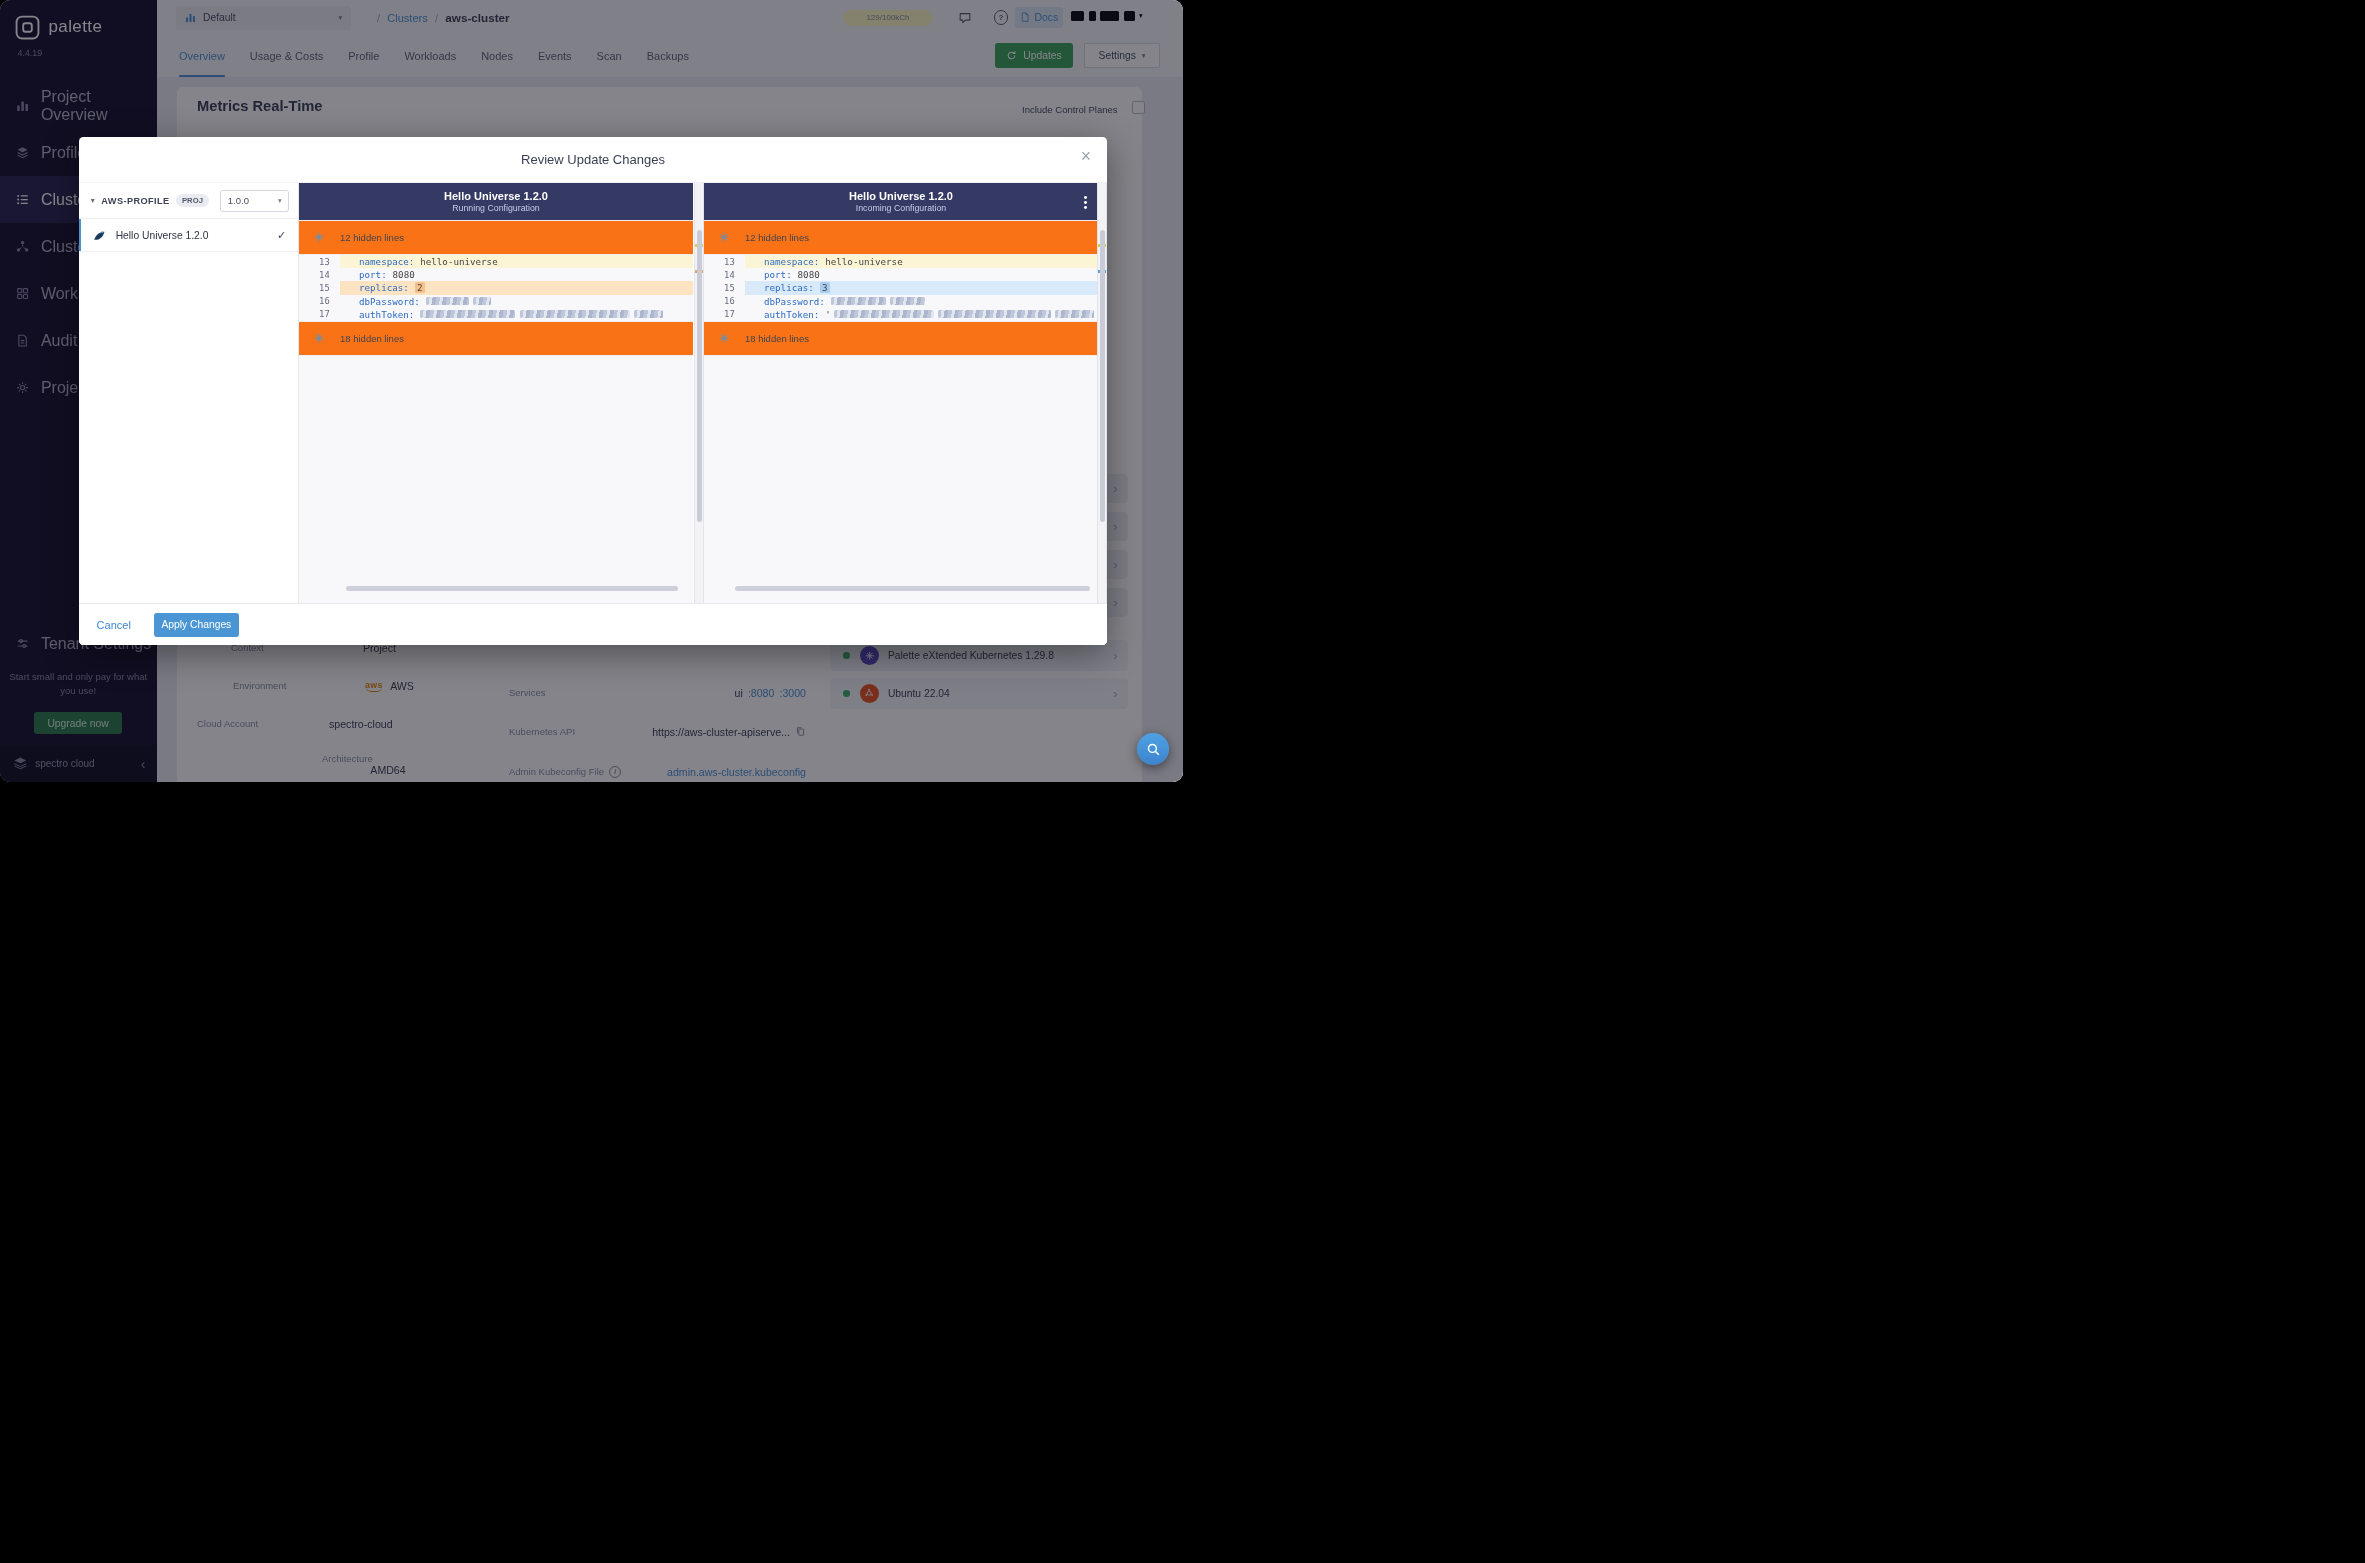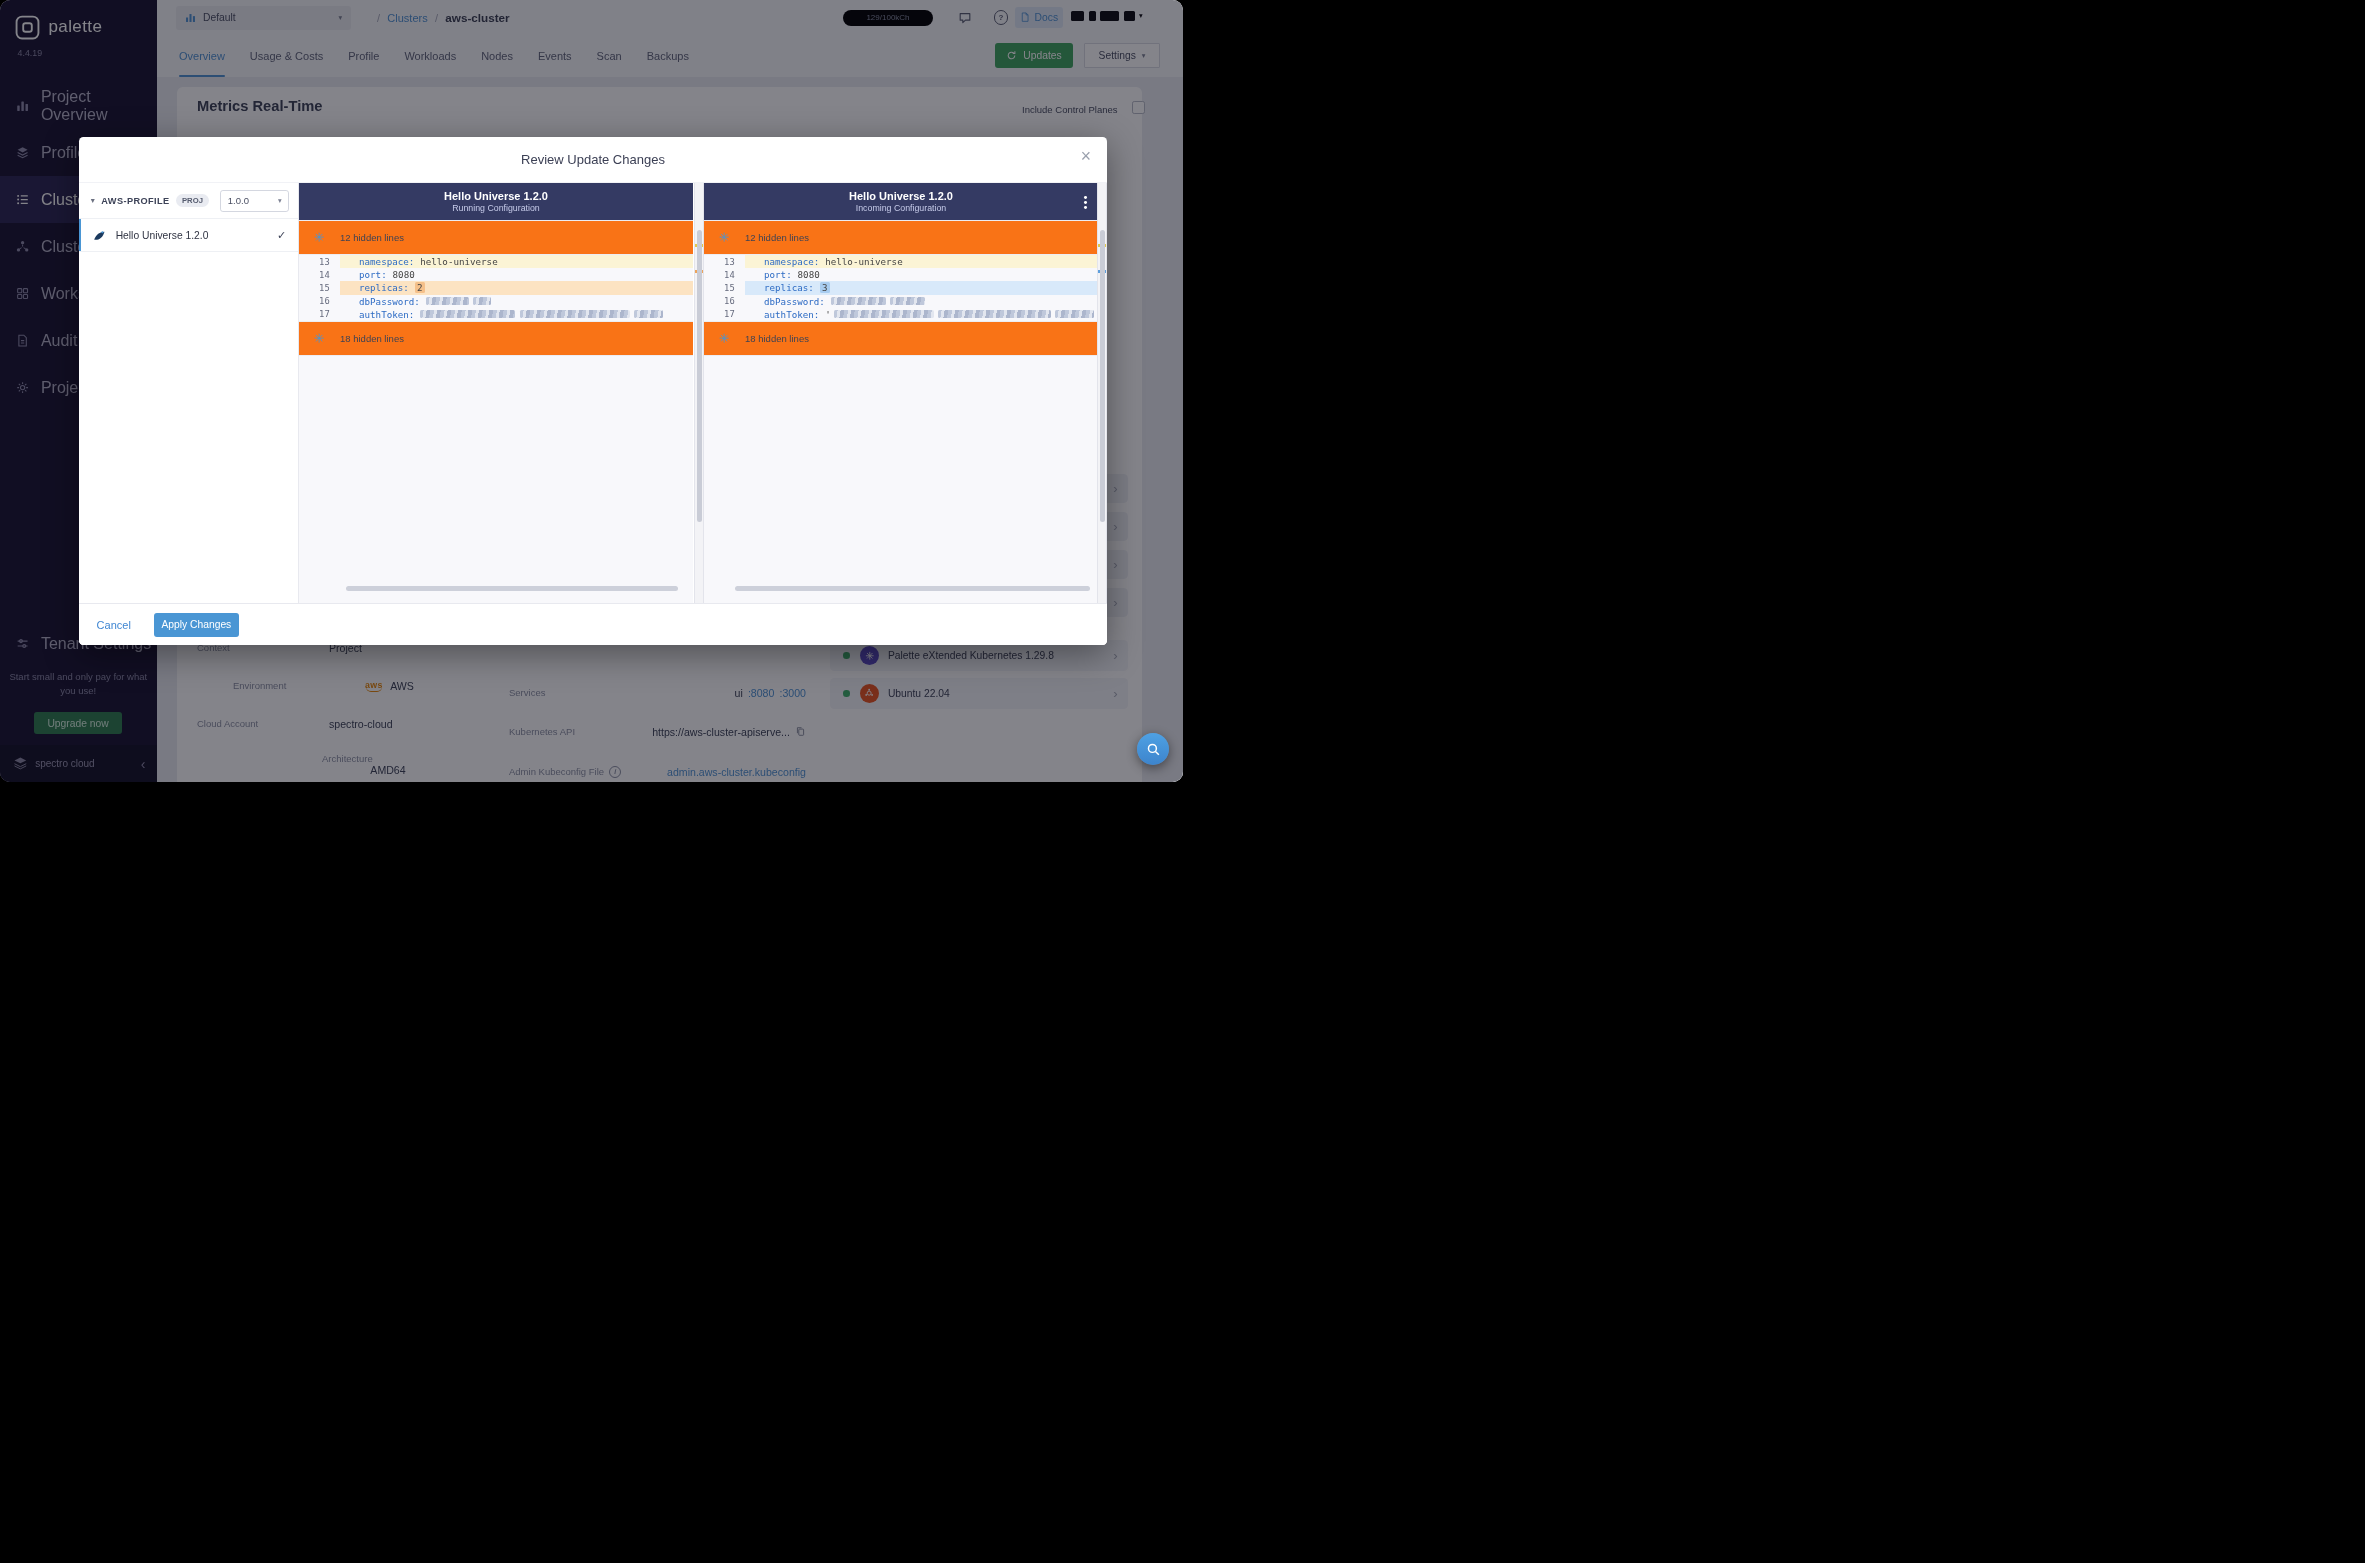--- a/index.html
+++ b/index.html
@@ -25,21 +25,21 @@
 
   
   .main{position:absolute;left:157px;right:0;top:0;bottom:0;background:#f7f8fb;z-index:1;}
   .content-bg{position:absolute;left:0;right:0;top:77px;bottom:0;background:#e9ebf1;}
   .proj-select{position:absolute;left:19px;top:5.9px;width:175px;height:24px;background:#ebecf1;border-radius:2.9px;display:flex;align-items:center;gap:7.3px;padding:0 8.8px;box-sizing:border-box;font-size:10.3px;color:#4a4f63;cursor:pointer;}
   .proj-select .chev{margin-left:auto;color:#7d8294;font-size:8px;}
   .crumbs{position:absolute;left:220px;top:0;height:35px;display:flex;align-items:center;gap:7.3px;font-size:11px;}
   .crumb-sep{color:#a7abba;}
   .crumb-link{color:#4f92d3;cursor:pointer;}
   .crumb-cur{color:#3a3f52;font-weight:600;font-size:11.7px;}
-  .usage-pill{position:absolute;left:686px;top:10.3px;width:90px;height:15.4px;background:#000000;border-radius:8px;font-size:8px;color:#878ca0;display:flex;align-items:center;justify-content:center;}
+  .usage-pill{position:absolute;left:686px;top:10.3px;width:90px;height:15.4px;background:#fef9c3;border-radius:8px;font-size:8px;color:#878ca0;display:flex;align-items:center;justify-content:center;}
   .hicon{position:absolute;top:9.5px;width:16px;height:16px;display:flex;align-items:center;justify-content:center;color:#5a5f73;cursor:pointer;}
   .help-circ{width:12.5px;height:12.5px;border:1.1px solid #5a5f73;border-radius:50%;font-size:8px;display:flex;align-items:center;justify-content:center;font-weight:700;}
   .docs-pill{position:absolute;left:858px;top:7.3px;width:48px;height:20.6px;background:#dfe9f7;border-radius:2.9px;display:flex;align-items:center;justify-content:center;gap:4.4px;color:#4f92d3;font-size:10.3px;cursor:pointer;}
   .redact-user{position:absolute;left:914px;top:11px;display:flex;align-items:center;gap:4.4px;cursor:pointer;}
   .rblk{display:inline-block;height:9.5px;background:#0b0b11;border-radius:1.5px;}
   .tabs{position:absolute;left:22px;top:35px;height:42px;display:flex;gap:25px;align-items:stretch;font-size:11px;color:#60657a;}
   .tab{display:flex;align-items:center;cursor:pointer;position:relative;}
   .tab.active{color:#4f92d3;}
   .tab.active::after{content:"";position:absolute;left:0;right:0;bottom:0;height:2.2px;background:#4f92d3;border-radius:1.5px;}
   .updates-btn{position:absolute;left:838px;top:43px;width:78px;height:25px;background:#3fa45f;border:none;border-radius:2.9px;color:#fff;font-size:10.3px;display:flex;align-items:center;justify-content:center;gap:5.9px;cursor:pointer;font-family:inherit;}
@@ -320,21 +320,21 @@
     <button class="settings-btn">
       <span>Settings</span>
       <span class="chev">▾</span>
     </button>
 
     <div class="content-card"></div>
     <div class="metrics-title">Metrics Real-Time</div>
     <div class="include-cp">Include Control Planes</div>
     <div class="cp-box"></div>
 
-    <div class="detail" style="top:639px;">
+    <div class="detail" style="top:639px;margin-left:34px;">
       <span class="dl">Context</span>
       <span class="dv">Project</span>
     </div>
     <div class="detail" style="top:677px;margin-left:36px;">
       <span class="dl">Environment</span>
       <span class="dv">
           <span class="aws-mark">aws</span>
           <span>AWS</span>
         </span>
     </div>

